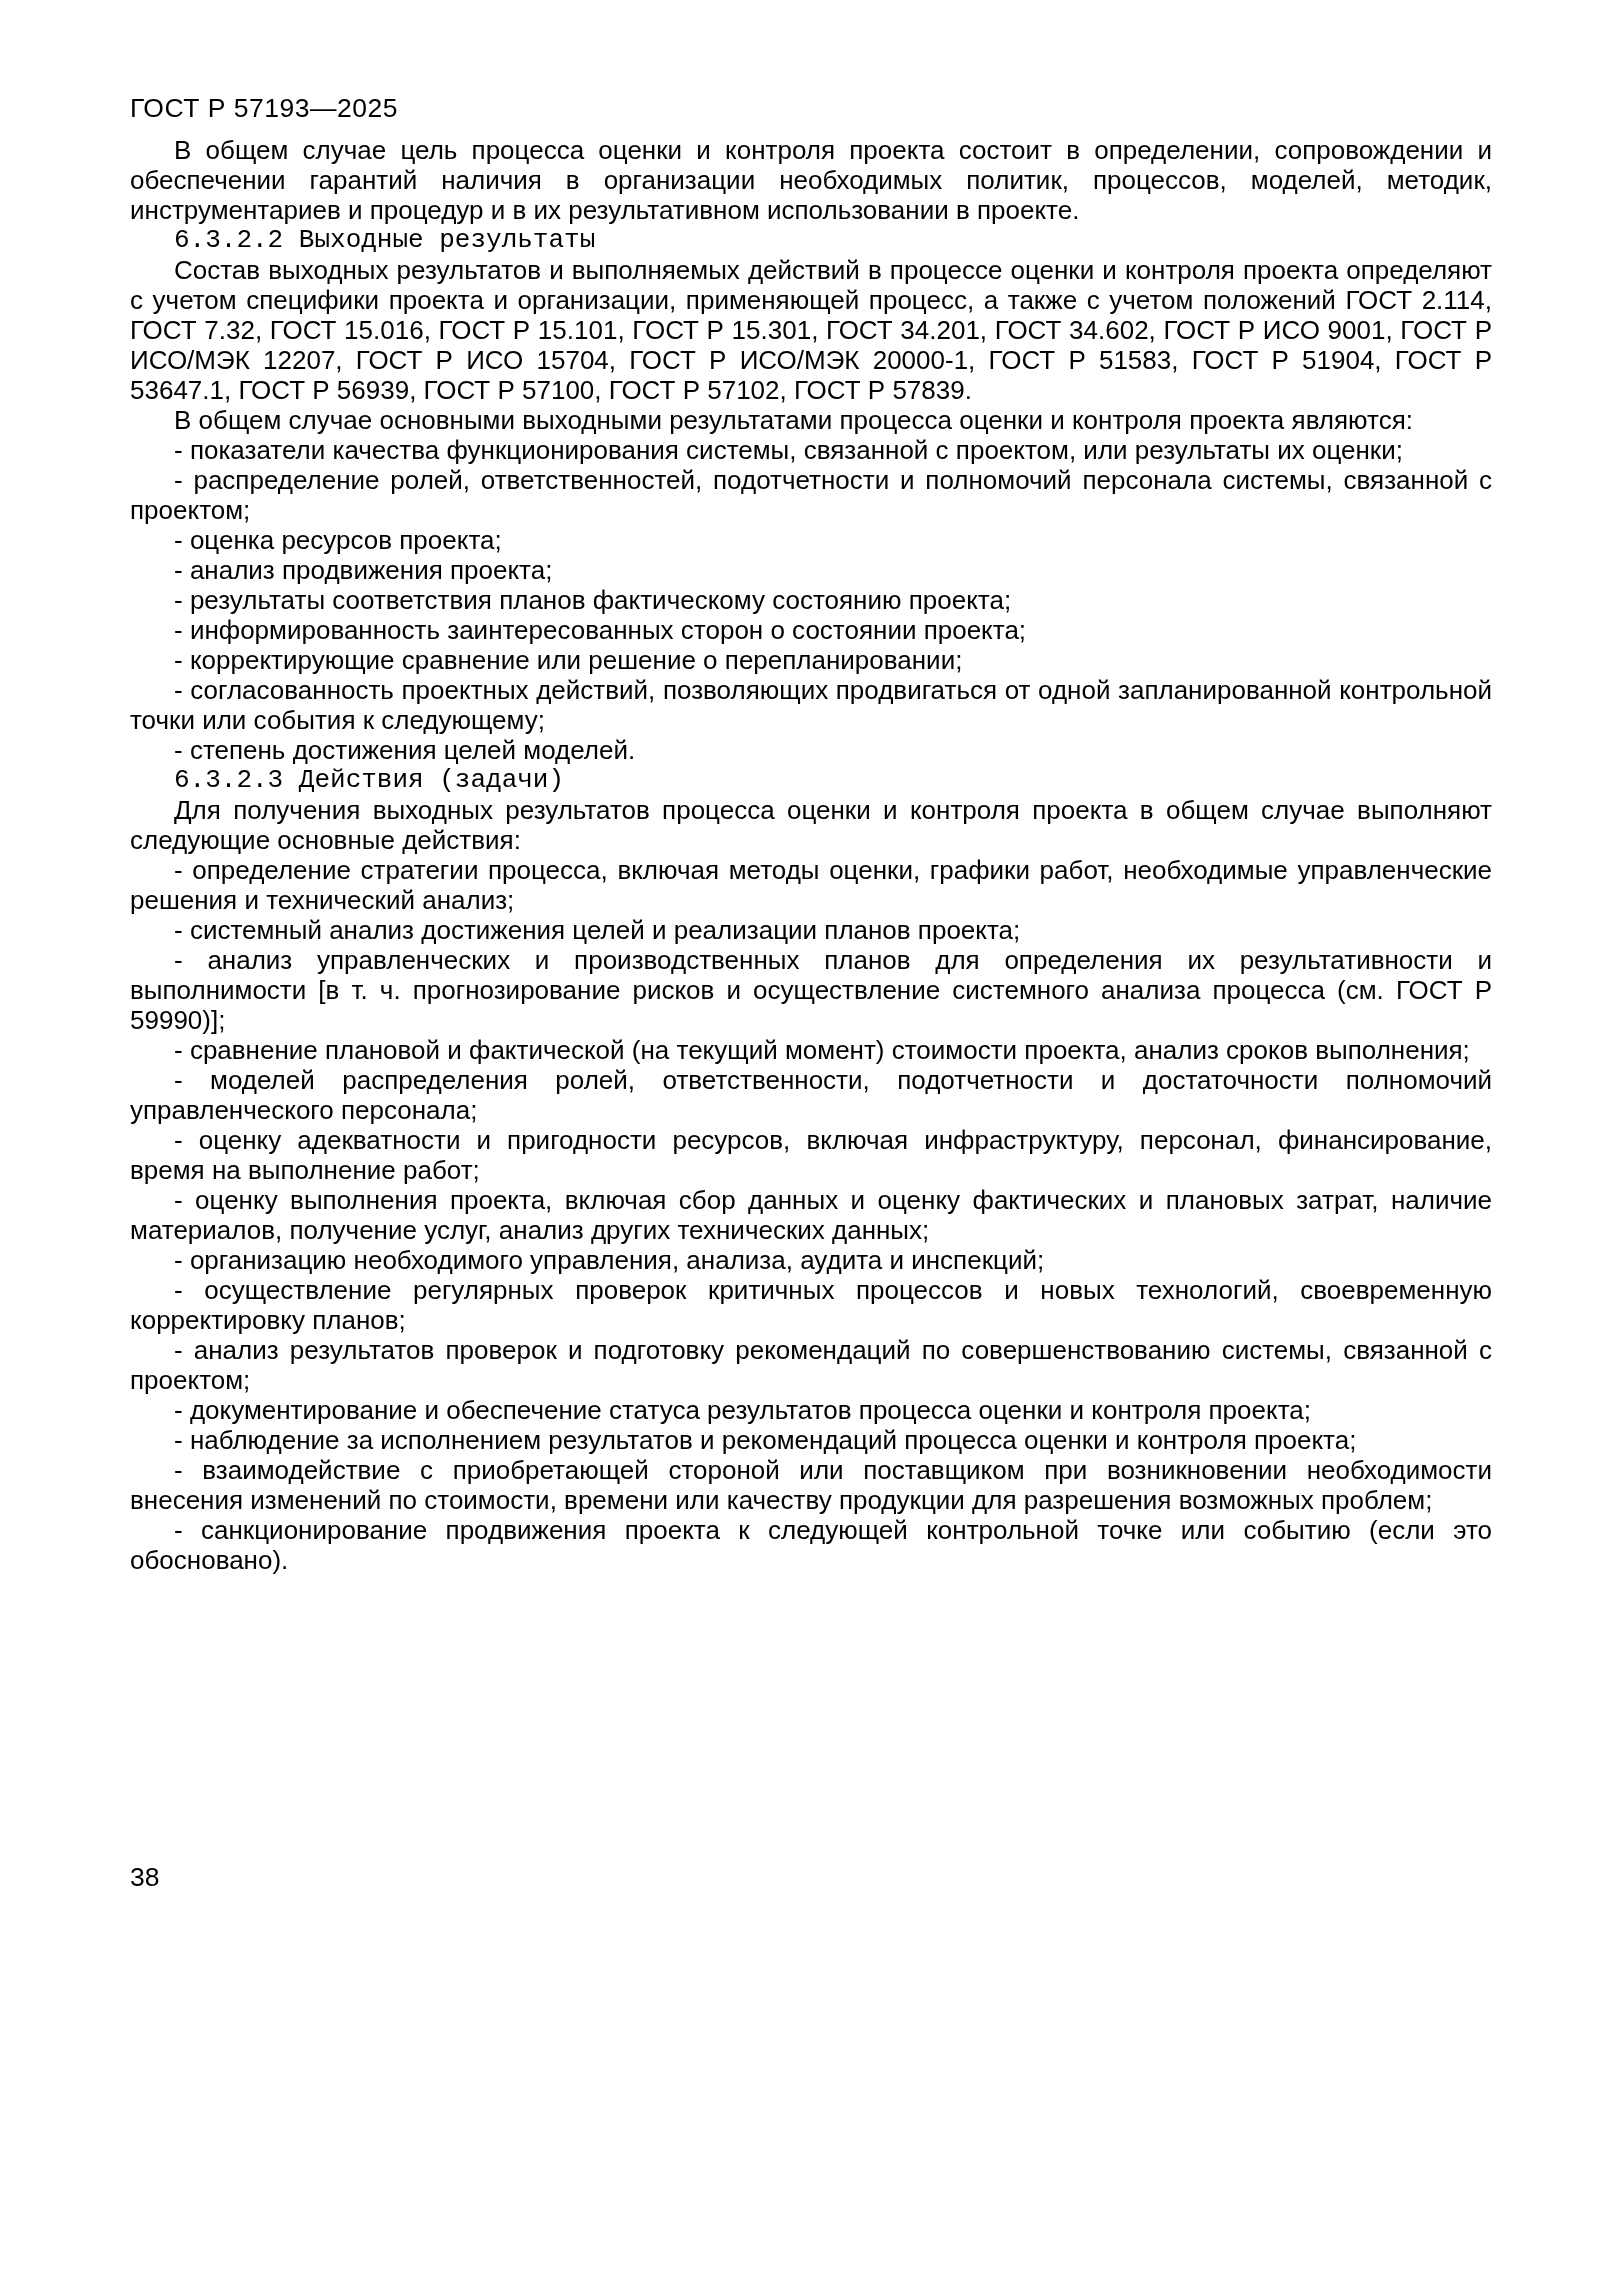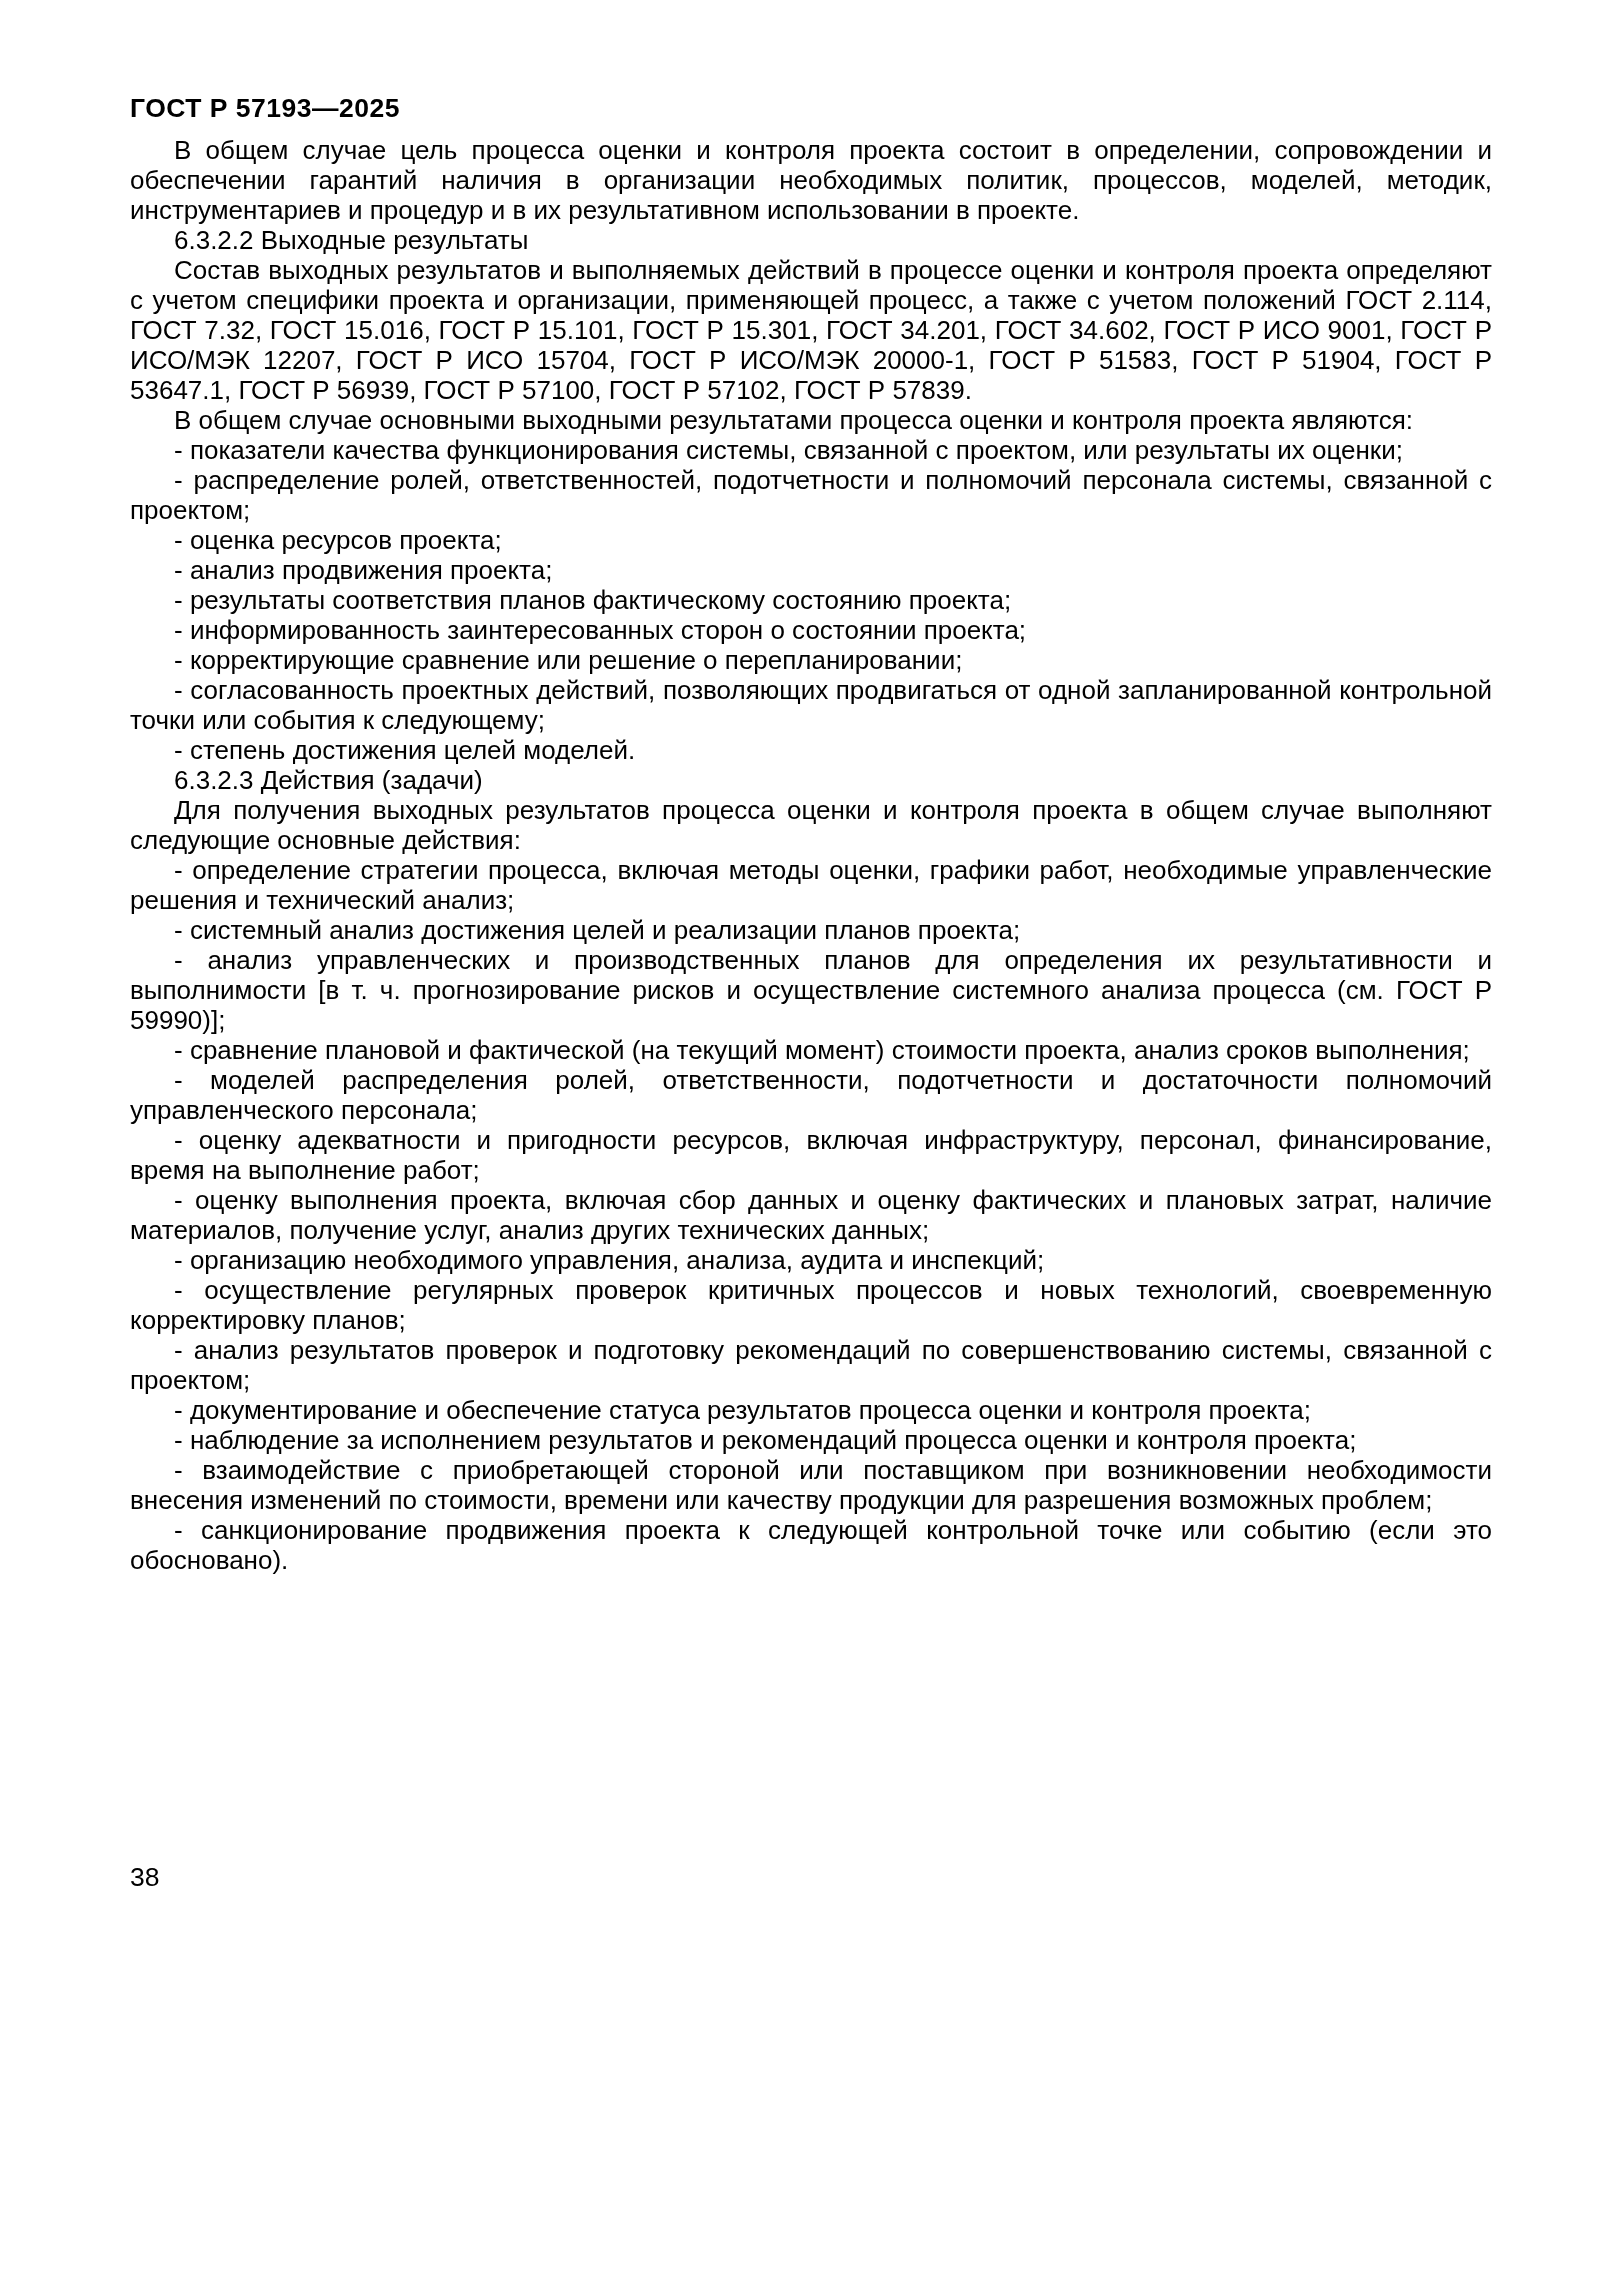--- a/index.html
+++ b/index.html
@@ -14,40 +14,41 @@
     background: #ffffff;
     color: #000000;
     font-family: "Liberation Sans", sans-serif;
     overflow: hidden;
   }
   .doc-header {
     position: absolute;
     left: 130px;
     top: 93px;
     font-size: 26.5px;
-    font-weight: bold;
+    font-weight: normal;
     letter-spacing: 0.5px;
   }
   .content {
     position: absolute;
     left: 130px;
     top: 135px;
     width: 1362px;
     font-size: 26px;
     line-height: 30px;
     text-align: justify;
   }
   .para {
     margin: 0;
     text-indent: 44px;
   }
   .heading {
     margin: 0;
     text-indent: 44px;
     font-weight: normal;
+    font-family: Liberation Mono, monospace;
   }
   .page-number {
     position: absolute;
     left: 130px;
     top: 1862px;
     font-size: 26.5px;
     text-align: right;
   }
 </style>
 </head>

